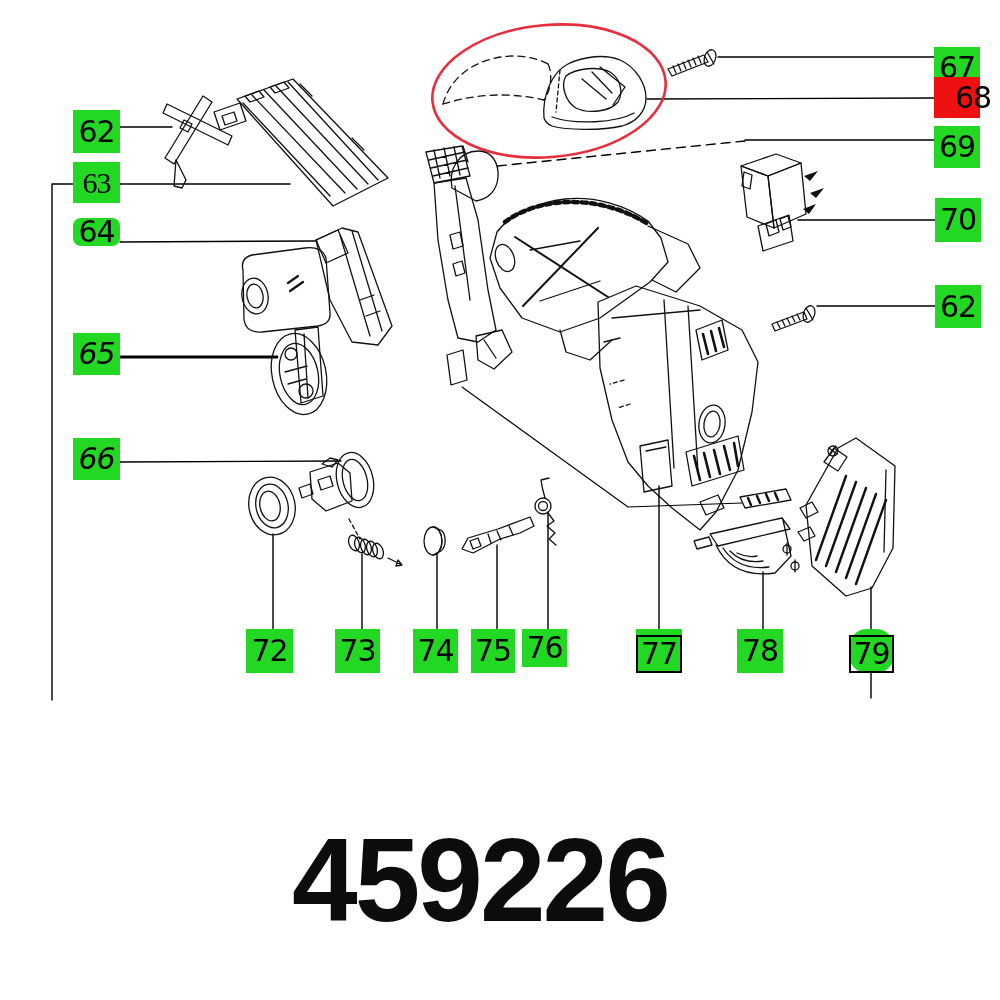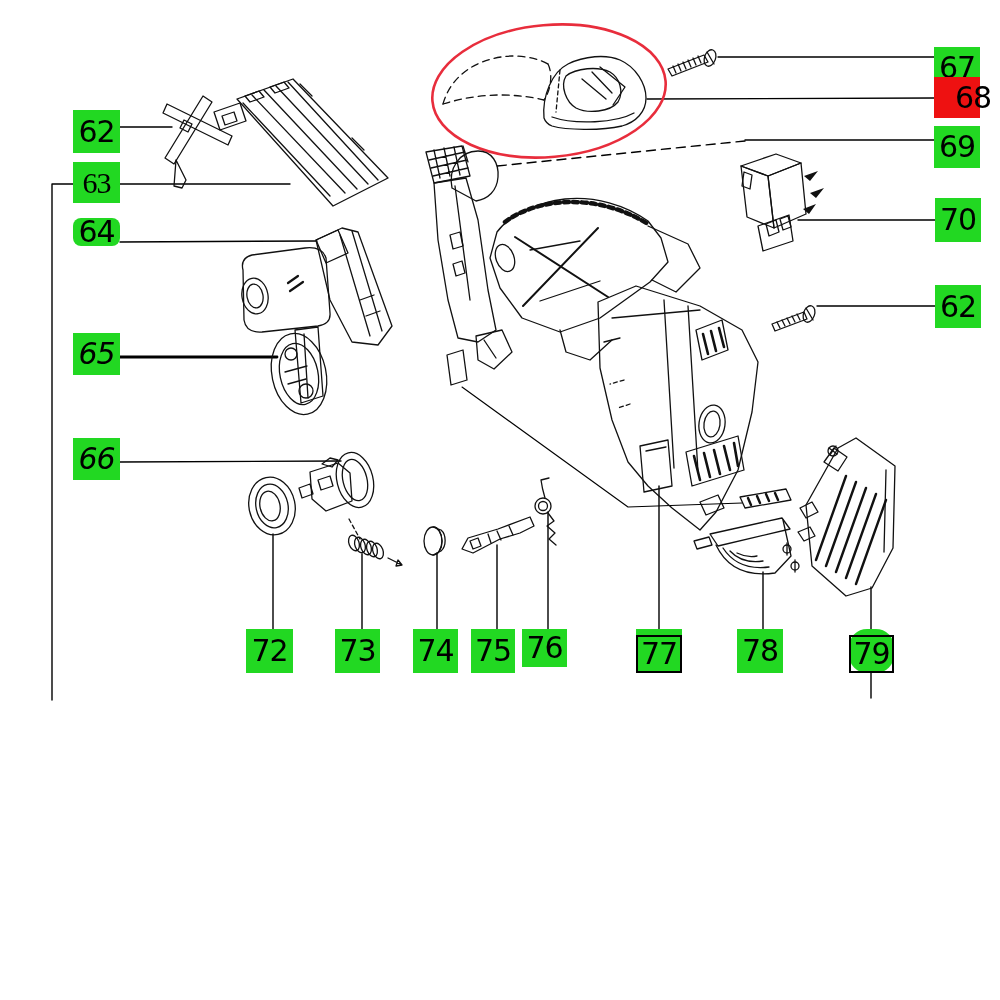--- a/index.html
+++ b/index.html
@@ -261,14 +261,15 @@
       <div class="label green" style="left: 246px; top: 629px; width: 47px; height: 44px;">72</div>
       <div class="label green" style="left: 335px; top: 629px; width: 45px; height: 44px;">73</div>
       <div class="label green" style="left: 413px; top: 629px; width: 45px; height: 44px;">74</div>
       <div class="label green" style="left: 471px; top: 629px; width: 44px; height: 44px;">75</div>
       <div class="label green" style="left: 522px; top: 629px; width: 45px; height: 38px;">76</div>
       <div class="label green bordered" style="left: 636px; top: 629px; width: 46px; height: 44px;">77</div>
       <div class="label green" style="left: 737px; top: 629px; width: 46px; height: 44px;">78</div>
       <div class="label green bordered" style="left: 849px; top: 629px; width: 45px; height: 44px; border-radius: 18px;">79</div>
     </div>
 
+  <div id="part-number">459226</div>
 
 </div>
 
 </body></html>

